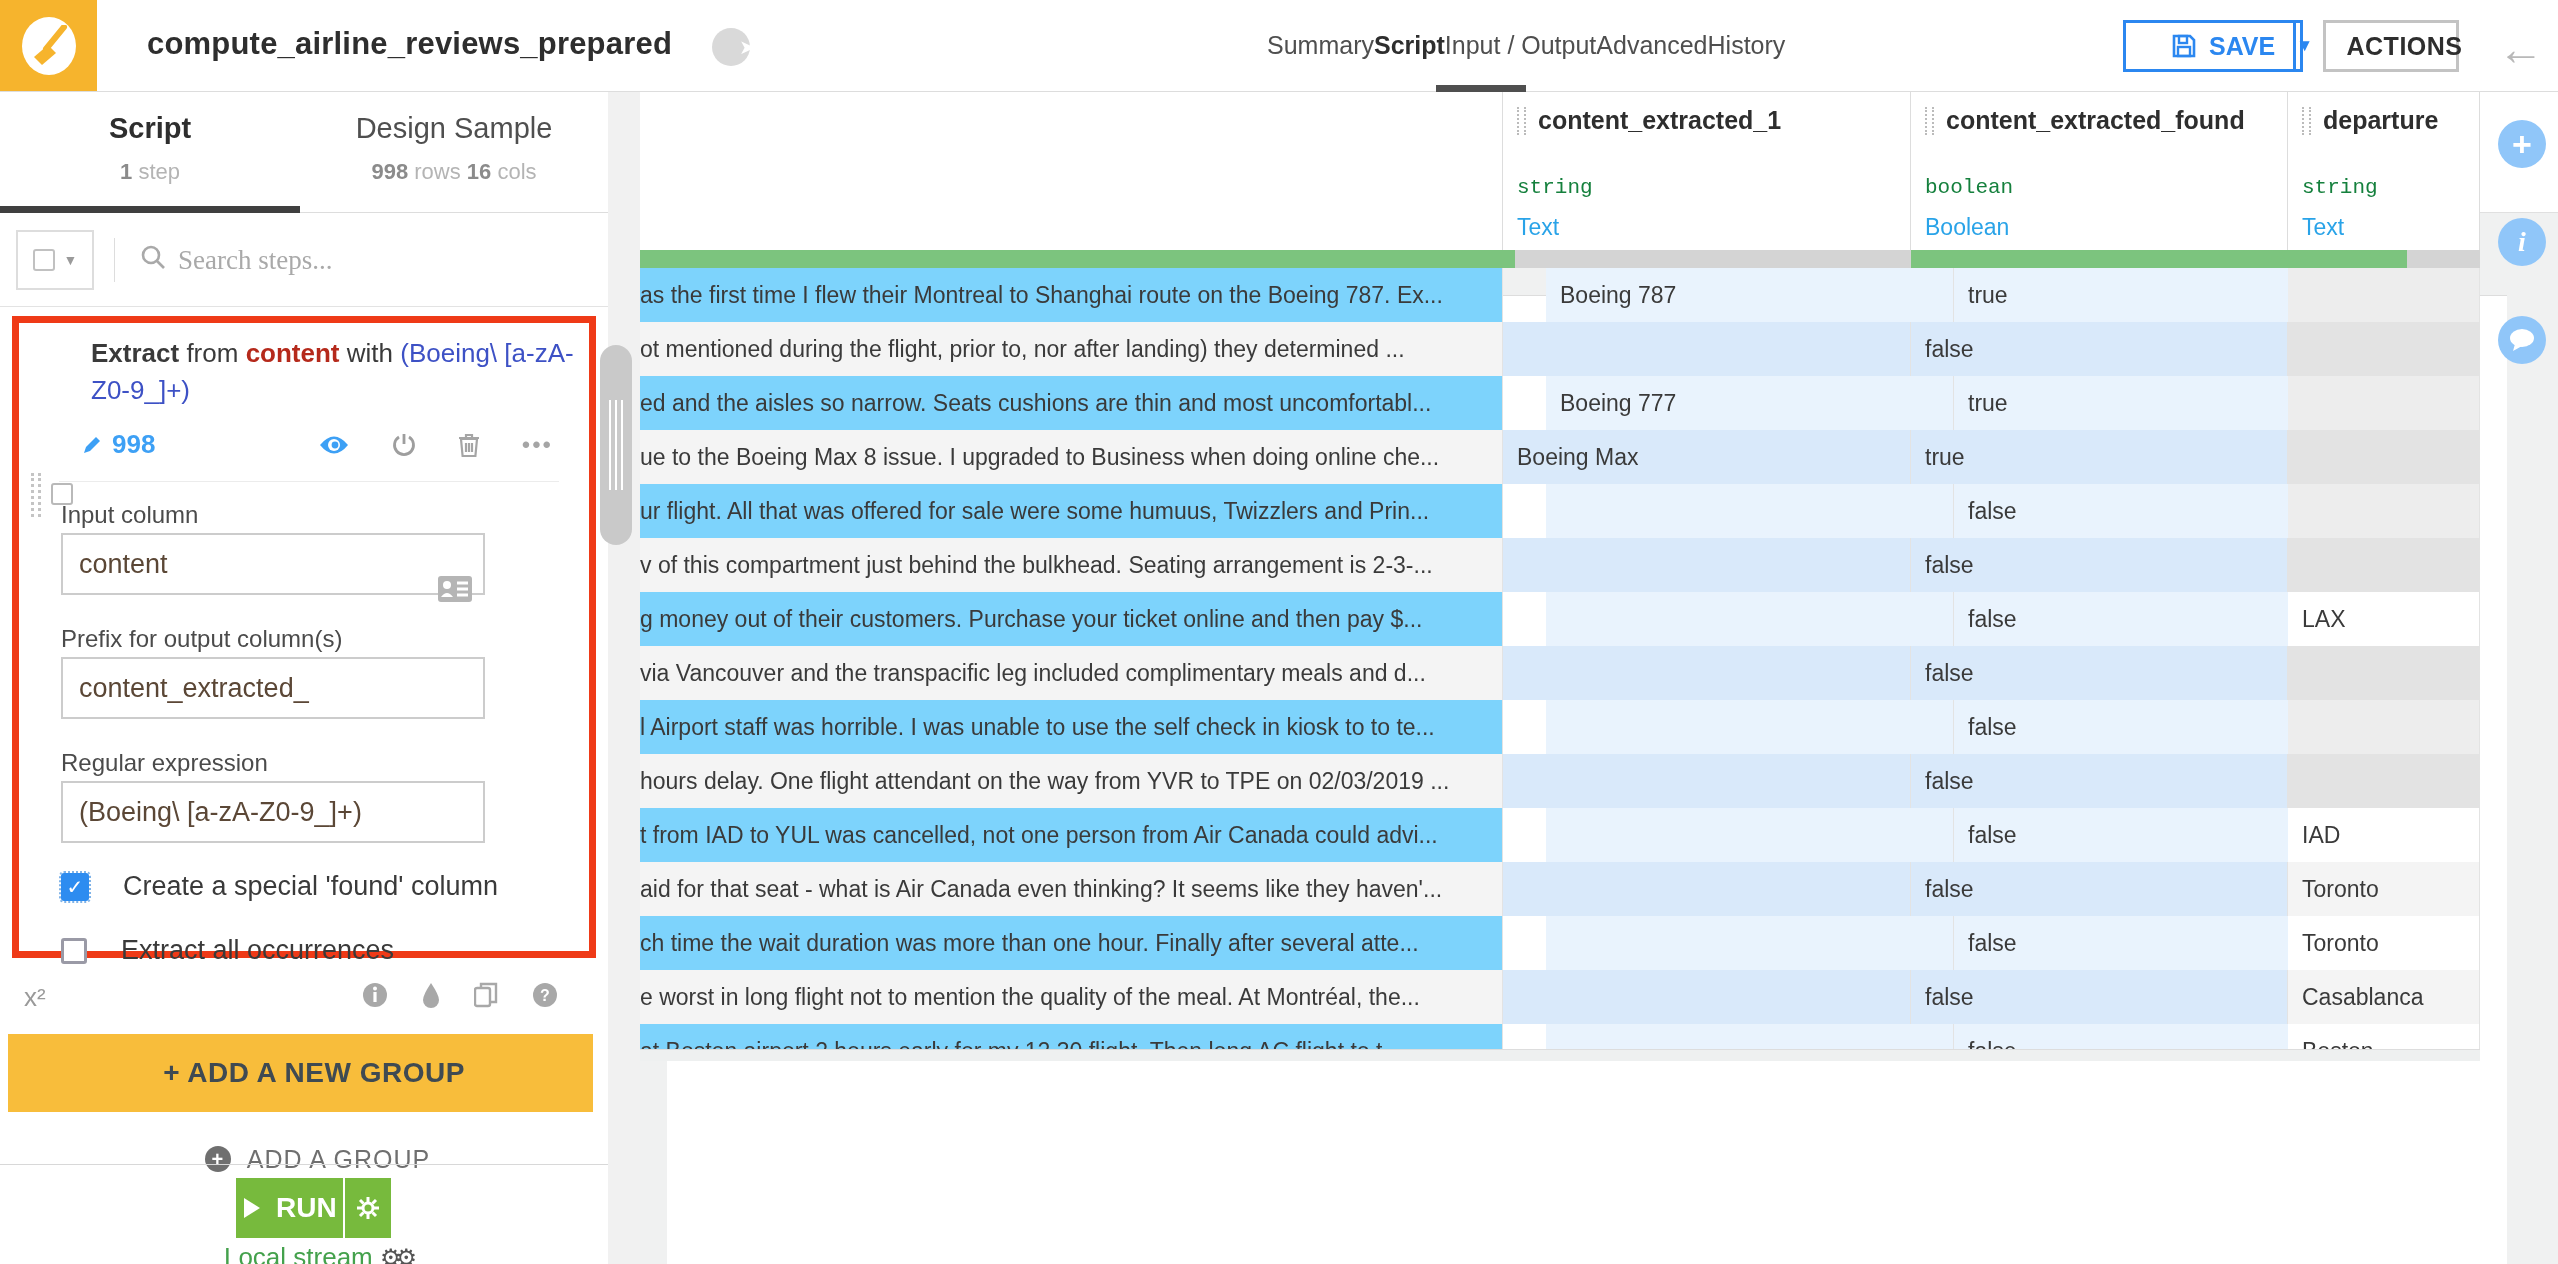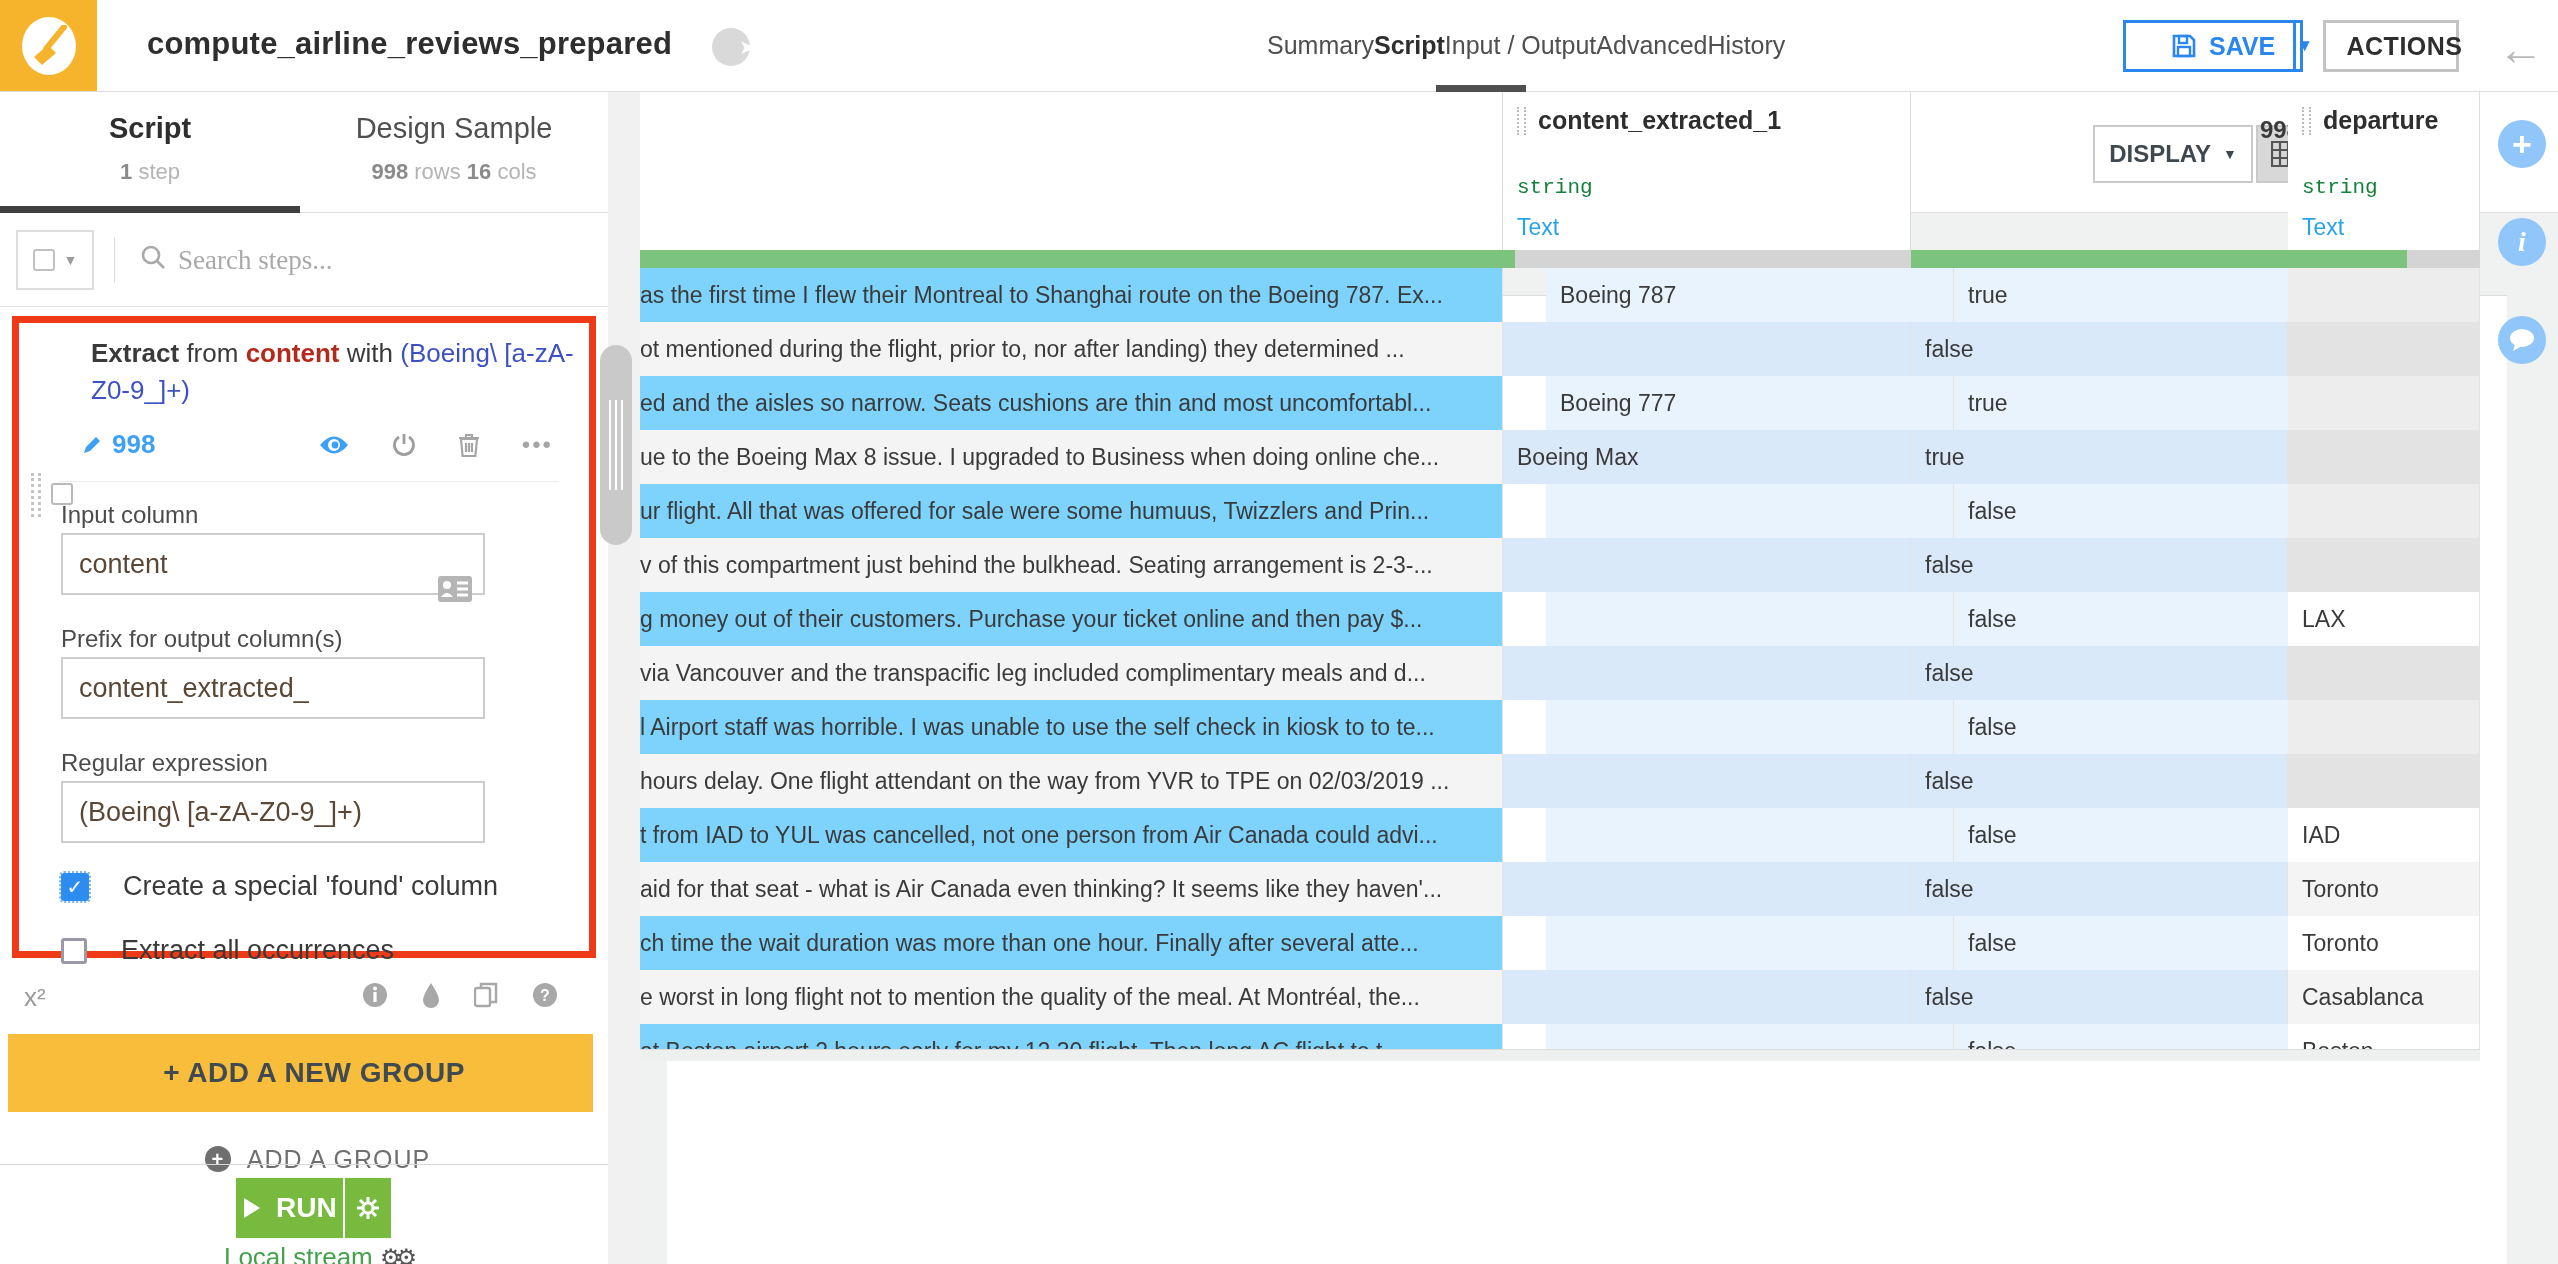--- a/index.html
+++ b/index.html
@@ -400,20 +400,28 @@
 
       <div class="hcell" style="left:0; width:863px;"></div>
       <div class="hcell" style="left:863px; width:408px;">
         <div class="hname">
             <span class="hdots"></span>
             <span>content_extracted_1</span>
           </div>
         <div class="htype">string</div>
         <div class="hmeaning">Text</div>
       </div>
+      <div class="hcell" style="left:1271px; width:377px;">
+        <div class="hname">
+            <span class="hdots"></span>
+            <span>content_extracted_found</span>
+          </div>
+        <div class="htype">boolean</div>
+        <div class="hmeaning">Boolean</div>
+      </div>
       <div class="hcell" style="left:1648px; width:192px;">
         <div class="hname">
             <span class="hdots"></span>
             <span>departure</span>
           </div>
         <div class="htype">string</div>
         <div class="hmeaning">Text</div>
       </div>
 
       <div id="bars">

